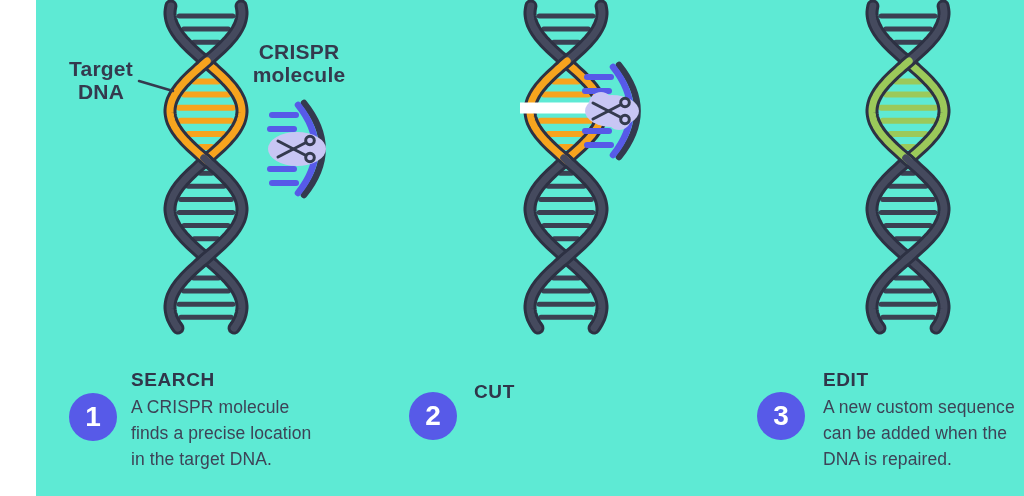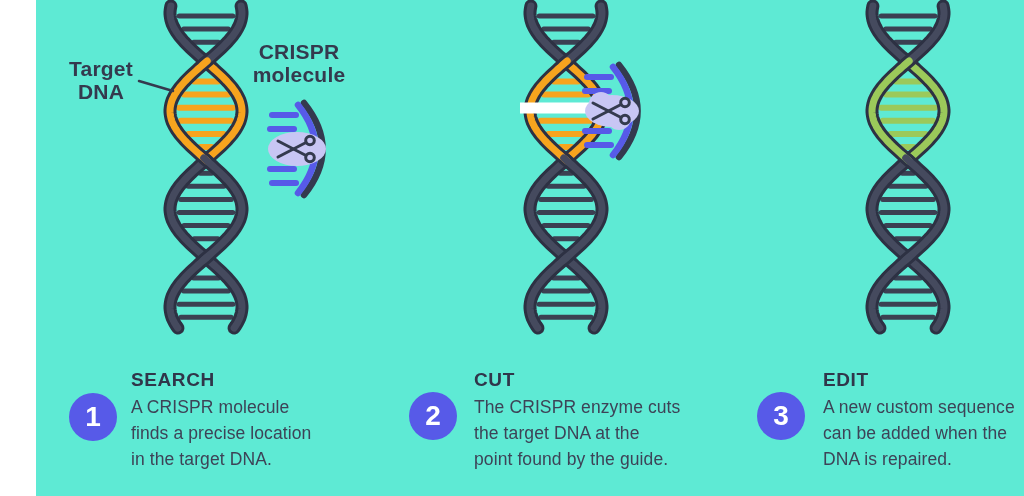--- a/index.html
+++ b/index.html
@@ -173,25 +173,22 @@
 
   <div class="badge" style="left: 33px; top: 393px; background: rgb(87, 90, 232);">1</div>
   <div class="step-text" style="left:95px;top:369px;width:250px;">
     <div class="step-title">SEARCH</div>
     <div class="step-body">A CRISPR molecule
 finds a precise location
 in the target DNA.</div>
   </div>
 
   <div class="badge" style="left: 373px; top: 392px; background: rgb(87, 90, 232);">2</div>
-  <div class="step-text" style="left:438px;top:369px;width:270px;">
+  <div class="step-text" style="left:438px;top:381px;width:270px;">
     <div class="step-title">CUT</div>
-    <div class="step-body">The CRISPR enzyme cuts
-the target DNA at the
-point found by the guide.</div>
   </div>
 
   <div class="badge" style="left: 721px; top: 392px; background: rgb(87, 90, 232);">3</div>
   <div class="step-text" style="left:787px;top:369px;width:240px;">
     <div class="step-title">EDIT</div>
     <div class="step-body">A new custom sequence
 can be added when the
 DNA is repaired.</div>
   </div>
 

